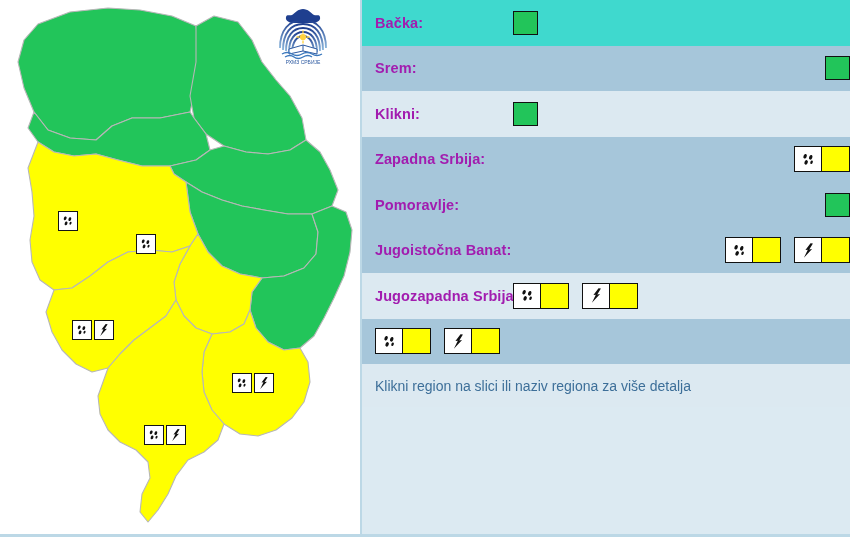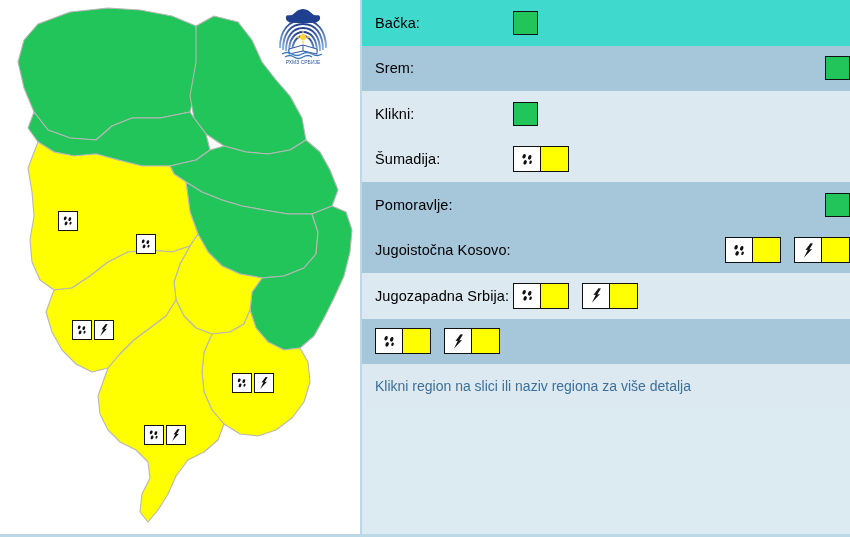--- a/index.html
+++ b/index.html
@@ -66,22 +66,22 @@
     align-items: center;
     height: 45.5px;
     padding-left: 13px;
     box-sizing: border-box;
   }
   .row.first   { background: #3fd9ce; }
   .row.light   { background: #dce9f1; }
   .row.medium  { background: #a6c6da; justify-content: space-between; }
 
   .row-label {
-    color: #000000;
-    font-weight: normal;
+    color: #a21caf;
+    font-weight: bold;
     font-size: 14.5px;
     letter-spacing: .1px;
     width: 138px;
     flex: 0 0 138px;
     white-space: nowrap;
   }
 
   .badges { display: flex; align-items: center; gap: 13px; }
   .badge {
     display: flex;
@@ -308,22 +308,22 @@
           </div>
         </div>
         <div class="row light">
           <span class="row-label">Klikni:</span>
           <div class="badges">
             <div class="badge solo">
               <div class="lvl" style="background: rgb(34, 197, 90);"></div>
             </div>
           </div>
         </div>
-        <div class="row light">
-          <span class="row-label">Šumadija:</span>
+        <div class="row medium">
+          <span class="row-label">Zapadna Srbija:</span>
           <div class="badges">
             <div class="badge">
               <div class="sym">
                 <svg width="17" height="17" viewBox="0 0 20 20">
                   <g fill="#111111">
                     <ellipse cx="6" cy="6.2" rx="1.9" ry="2.8" transform="rotate(22 6 6.2)"></ellipse>
                     <ellipse cx="12.6" cy="7.4" rx="1.9" ry="2.8" transform="rotate(22 12.6 7.4)"></ellipse>
                     <ellipse cx="7.2" cy="13.4" rx="1.9" ry="2.8" transform="rotate(22 7.2 13.4)"></ellipse>
                     <ellipse cx="13.6" cy="13.2" rx="1.4" ry="2.2" transform="rotate(22 13.6 13.2)"></ellipse>
                   </g>
@@ -335,21 +335,21 @@
         </div>
         <div class="row medium">
           <span class="row-label">Pomoravlje:</span>
           <div class="badges">
             <div class="badge solo">
               <div class="lvl" style="background: rgb(34, 197, 90);"></div>
             </div>
           </div>
         </div>
         <div class="row medium">
-          <span class="row-label">Jugoistočna Kosovo:</span>
+          <span class="row-label">Jugoistočna Banat:</span>
           <div class="badges">
             <div class="badge">
               <div class="sym">
                 <svg width="17" height="17" viewBox="0 0 20 20">
                   <g fill="#111111">
                     <ellipse cx="6" cy="6.2" rx="1.9" ry="2.8" transform="rotate(22 6 6.2)"></ellipse>
                     <ellipse cx="12.6" cy="7.4" rx="1.9" ry="2.8" transform="rotate(22 12.6 7.4)"></ellipse>
                     <ellipse cx="7.2" cy="13.4" rx="1.9" ry="2.8" transform="rotate(22 7.2 13.4)"></ellipse>
                     <ellipse cx="13.6" cy="13.2" rx="1.4" ry="2.2" transform="rotate(22 13.6 13.2)"></ellipse>
                   </g>

